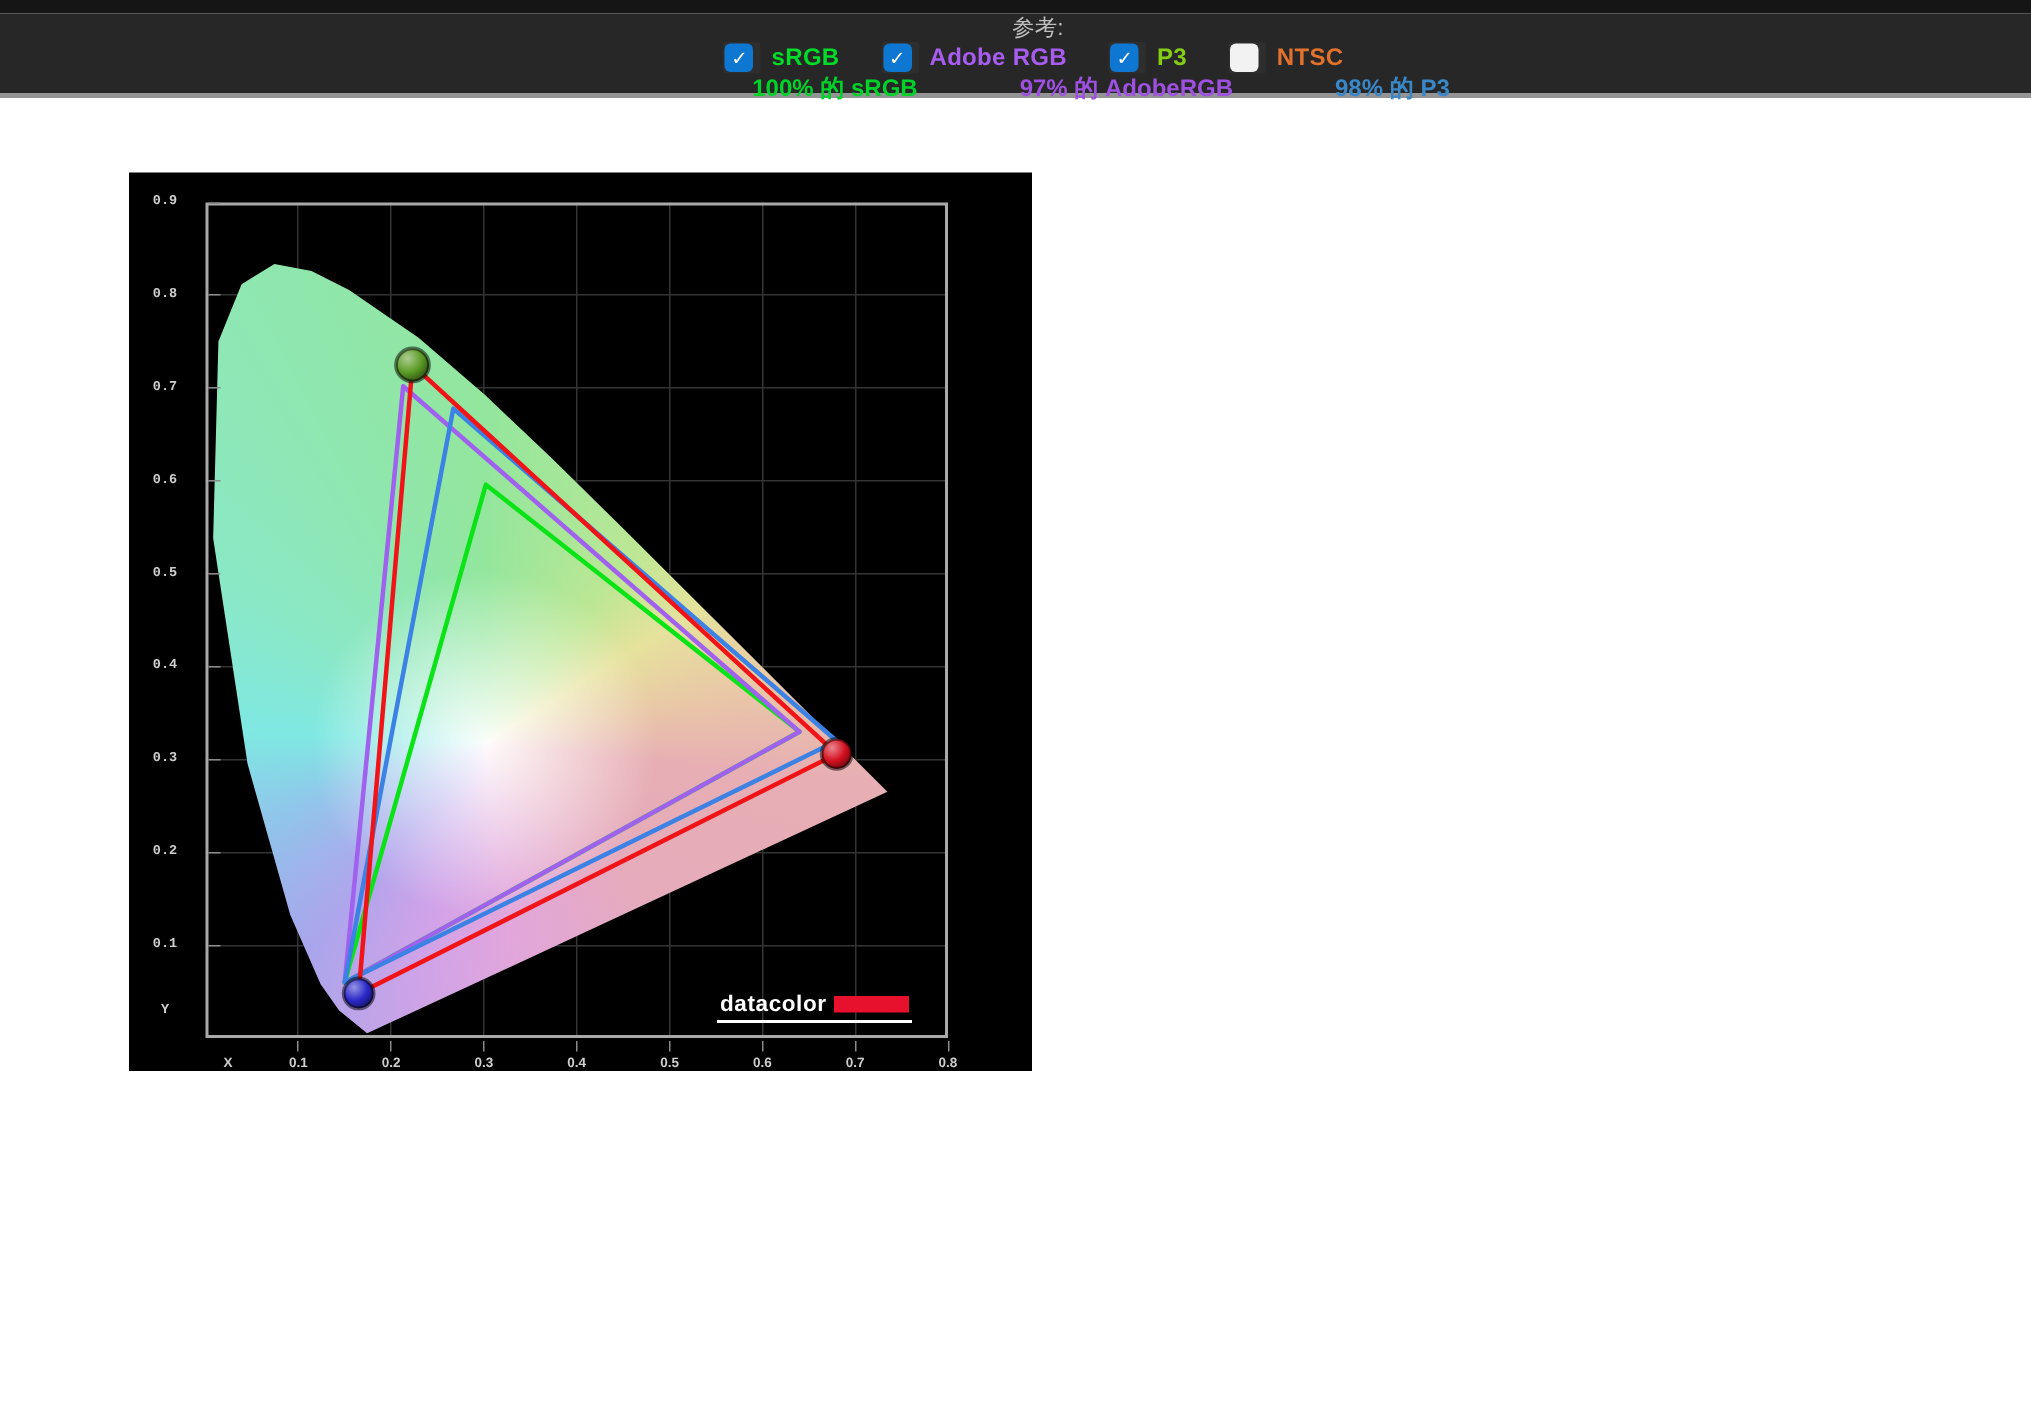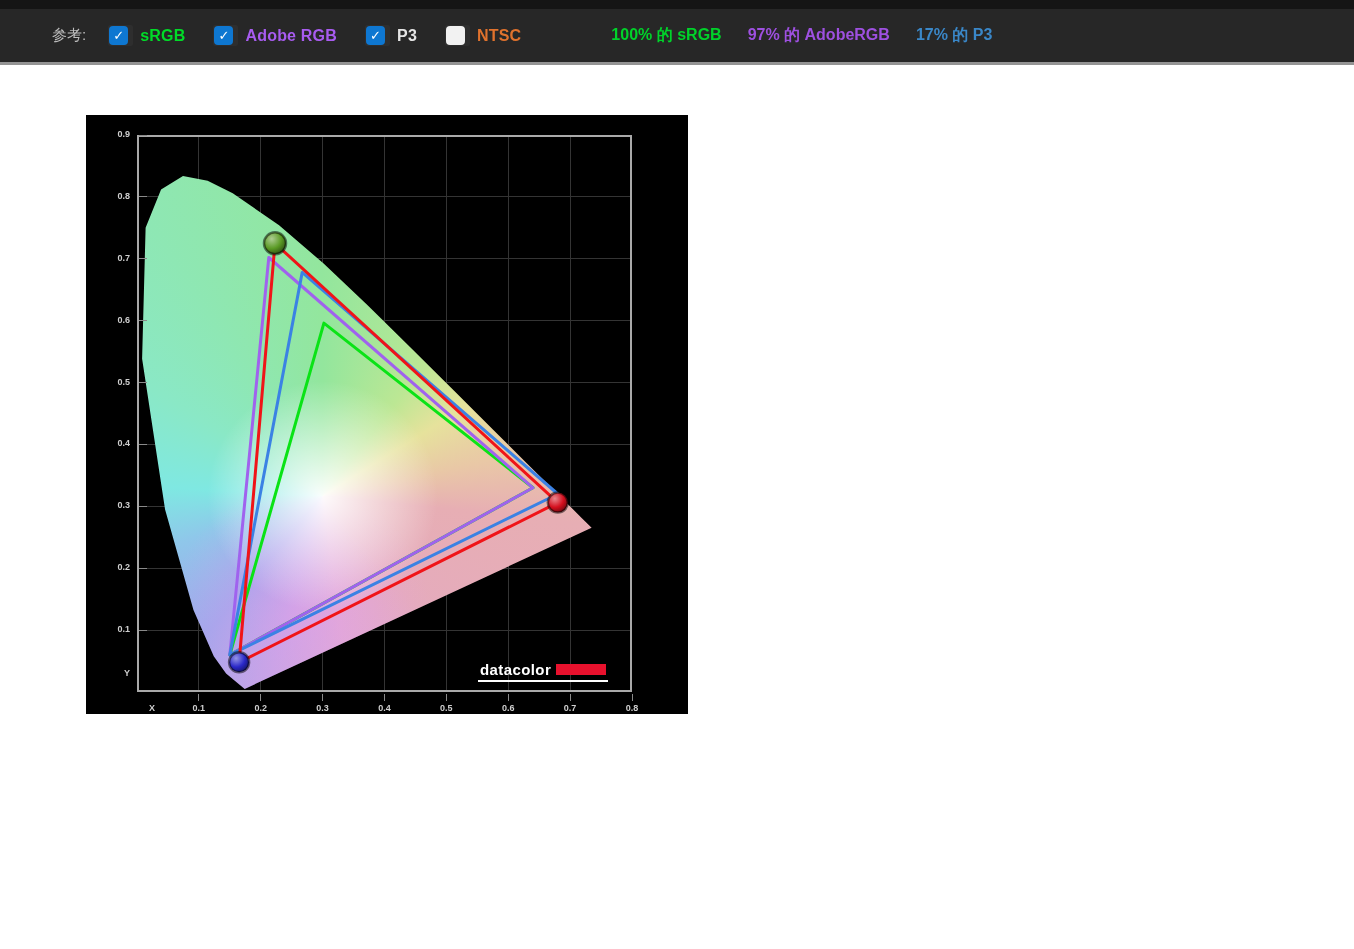--- a/index.html
+++ b/index.html
@@ -10,36 +10,37 @@
   }
 
   
   .titlestrip { height:9px; background:#151515; }
   .toolbar {
     height:56px; background:#272727;
     border-bottom:3px solid #949494;
     display:flex; align-items:center;
     padding-left:52px;
     white-space:nowrap;
+    flex-direction:column;
   }
   .ref-label { color:#bdbdbd; font-size:15px; margin-right:22px; }
   .cb-group { display:flex; align-items:center; margin-right:28px; }
   .cb-wrap {
     background:#2e2e2e; border-radius:2px; padding:1px 5px 1px 1px;
     display:flex; align-items:center; margin-right:7px;
   }
   .cb-box {
     width:19px; height:19px; border-radius:4px;
     display:flex; align-items:center; justify-content:center;
     font-size:13px; font-weight:bold; color:#ffffff; line-height:1;
   }
   .cb-box.checked { background:#0e77d1; }
   .cb-box.unchecked { background:#f2f2f2; }
   .cb-label { font-size:16px; font-weight:bold; letter-spacing:.2px; }
-  .summary { font-size:16px; font-weight:bold; margin-left:26px; }
+  .summary { font-size:16px; font-weight:bold; margin-left:68px; }
   .summary.first { margin-left:62px; }
 
   
   .main { padding-left:86px; }
   .page-title {
     margin:52px 0 0 2px; font-size:18px; font-weight:500; color:#3a3a3a;
   }
   .caption {
     margin:46px 0 0 2px; font-size:17px; font-weight:500; color:#3a3a3a;
   }
@@ -67,21 +68,21 @@
     position:absolute; left:51px; top:20px; width:495px; height:557px;
     border:2px solid #a9a9a9; pointer-events:none;
   }
   .chart svg { position:absolute; left:0; top:0; }
   .tick-mark-x { position:absolute; width:1px; height:7px; background:#8a8a8a; }
   .tick-mark-y { position:absolute; width:8px; height:1px; background:#8a8a8a; }
   .tick-label {
     position:absolute; color:#cfcfcf; font-size:9px; font-weight:bold;
   }
   .tick-label.x { width:26px; text-align:center; }
-  .tick-label.y { width:40px; text-align:right; }
+  .tick-label.y { width:40px; text-align:center;font-family:Liberation Mono, monospace; }
   .axis-letter { position:absolute; color:#cfcfcf; font-size:9px; font-weight:bold; }
 
   .logo {
     position:absolute; left:392px; top:547px;
     display:flex; align-items:center;
     border-bottom:2px solid #ffffff; padding:0 2px 3px 2px;
   }
   .logo-text {
     color:#ffffff; font-size:15px; font-weight:bold; letter-spacing:.4px;
     line-height:1;
@@ -105,33 +106,33 @@
       <span class="cb-group">
         <span class="cb-wrap">
           <span class="cb-box checked">✓</span>
         </span>
         <span class="cb-label" style="color: rgb(168, 92, 240);">Adobe RGB</span>
       </span>
       <span class="cb-group">
         <span class="cb-wrap">
           <span class="cb-box checked">✓</span>
         </span>
-        <span class="cb-label" style="color: #e5e5e5;">P3</span>
+        <span class="cb-label" style="color: #84cc16;">P3</span>
       </span>
       <span class="cb-group">
         <span class="cb-wrap">
           <span class="cb-box unchecked"></span>
         </span>
         <span class="cb-label" style="color: rgb(224, 114, 45);">NTSC</span>
       </span>
     </span>
   <span id="summaries" style="display:flex;align-items:center;">
       <span class="summary first" style="color: rgb(0, 210, 42);">100% 的 sRGB</span>
       <span class="summary" style="color: rgb(158, 80, 224);">97% 的 AdobeRGB</span>
-      <span class="summary" style="color: rgb(58, 135, 200);">17% 的 P3</span>
+      <span class="summary" style="color: rgb(58, 135, 200);">98% 的 P3</span>
     </span>
 </div>
 
 <div class="main">
 
   <div class="chart" id="chart">
     <div class="plot-area" id="plot-area">
         <div class="grid-line-h" style="top: 61.3889px;"></div>
         <div class="grid-line-h" style="top: 123.278px;"></div>
         <div class="grid-line-h" style="top: 185.167px;"></div>

